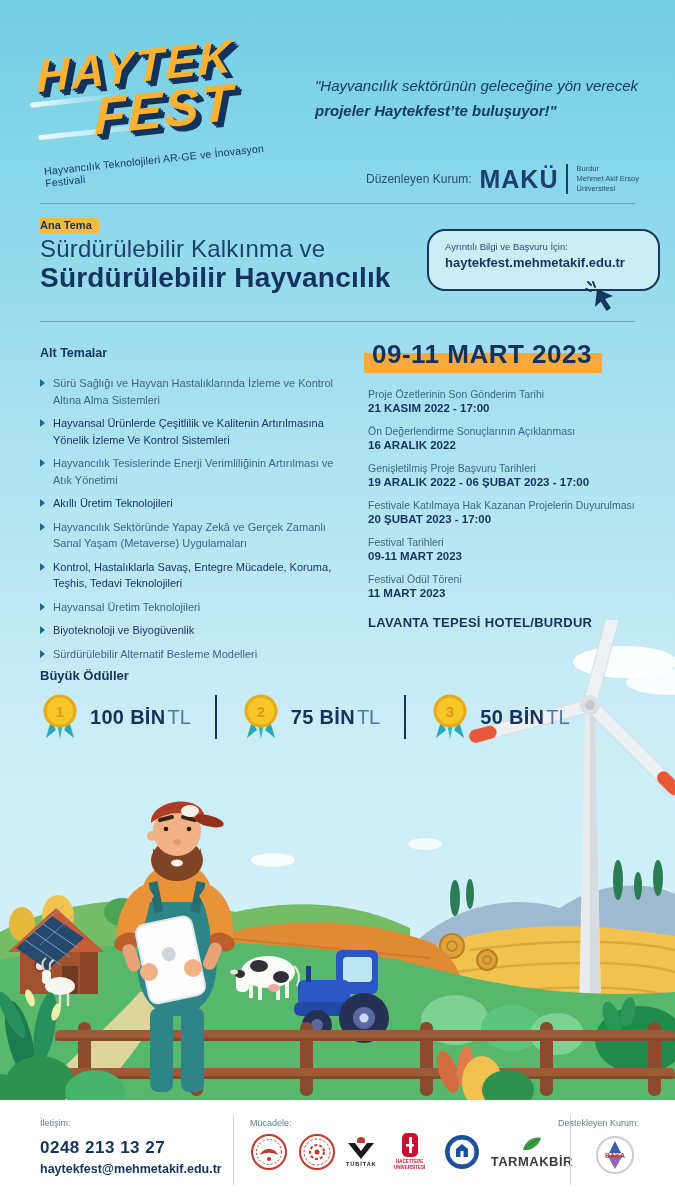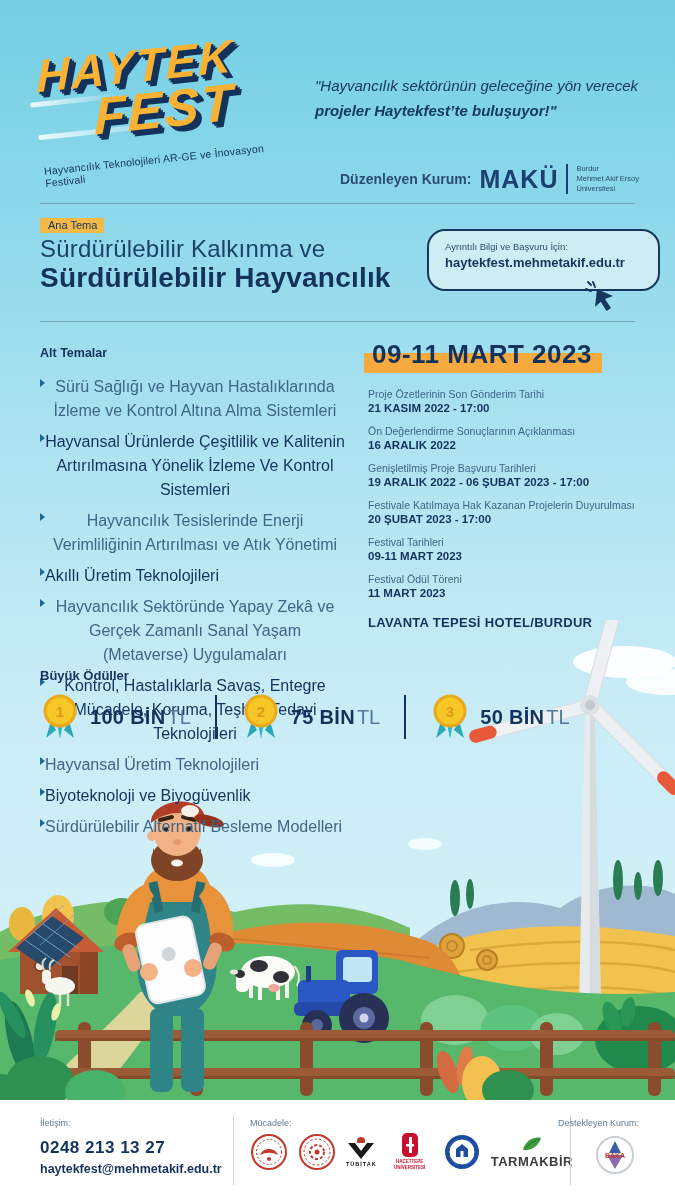--- a/index.html
+++ b/index.html
@@ -11,38 +11,38 @@
   .abs{position:absolute;}
   
   .logo{left:36px; top:46px; transform:rotate(-6deg) skewX(-6deg); color:#f9b233; font-weight:900; font-style:italic; line-height:.9;}
   .logo .l1{font-size:46px; letter-spacing:2px; text-shadow:2px 2px 0 #14335c,4px 4px 0 #14335c,6px 6px 0 #14335c;}
   .logo .l2{font-size:52px; margin-left:58px; margin-top:2px; letter-spacing:2px; text-shadow:2px 2px 0 #14335c,4px 4px 0 #14335c,6px 6px 0 #14335c;}
   .streak{height:5px; border-radius:3px; background:linear-gradient(90deg,rgba(255,255,255,.85),rgba(255,255,255,0)); transform:rotate(-6deg);}
   .tagline{left:44px; top:152px; width:250px; transform:rotate(-6deg); font-size:10.5px; color:#14335c; letter-spacing:.2px;}
   .quote{left:315px; top:74px; width:350px; color:#173a60; font-size:15px; line-height:1.65; font-style:italic;}
   .quote .q2{font-weight:700;}
   .organizer{top:164px; right:36px; display:flex; align-items:center; gap:8px;}
-  .organizer .olabel{font-size:14px; color:#2c4d6e;font-weight:bold;}
+  .organizer .olabel{font-size:12px; color:#2c4d6e;}
   .organizer .maku{font-size:25px; font-weight:800; color:#1d3f70; letter-spacing:1px;}
   .organizer .obar{width:2px; height:30px; background:#1d3f70;}
   .organizer .odetail{font-size:7.5px; color:#2c4d6e; line-height:1.3;}
   .rule{left:40px; right:40px; height:1px; background:#6e93a6; opacity:.8;}
   
-  .badge{left:40px; top:218px; background:#f5b948; color:#14335c; font-weight:400; font-size:11px; padding:1px 7px 2px 8px;}
+  .badge{left:40px; top:218px; background:#f5b948; color:#14335c; font-weight:700; font-size:11px; padding:1px 7px 2px 0;}
   .title1{left:40px; top:235px; font-size:24px; color:#1d4268; font-weight:400; letter-spacing:.2px;}
   .title2{left:40px; top:262px; font-size:28px; color:#14335c; font-weight:800; letter-spacing:.2px;}
   .infobox{left:427px; top:229px; width:233px; height:62px; border:2px solid #17365e; border-radius:18px; background:#cdedf5; padding:10px 0 0 16px;}
   .infobox .ilabel{font-size:9.5px; color:#2c4d6e;}
   .infobox .iurl{font-size:13px; font-weight:700; color:#14335c; margin-top:3px;}
   .cursor-wrap{left:585px; top:280px; width:36px; height:36px;}
   
   .subthemes{left:40px; top:346px; width:305px;}
   .subthemes h3, .sched-col h3{font-size:12.5px; font-weight:700; color:#14335c;}
   .subthemes ul{list-style:none; margin-top:15px;}
-  .subthemes li{display:flex; margin-bottom:7px; font-size:16px; line-height:1.5; color:#3e6687;text-align:center;}
+  .subthemes li{display:flex; gap:8px; margin-bottom:7px; font-size:11px; line-height:1.5; color:#3e6687;}
   .subthemes li.b{font-weight:400; color:#14335c;}
   .tri{width:0; height:0; border-left:5px solid #1b6a96; border-top:4px solid transparent; border-bottom:4px solid transparent; margin-top:4px; flex-shrink:0;}
   .sched-col{left:368px; top:339px; width:295px;}
   .date-head{display:inline-block; font-size:26px; font-weight:800; color:#14335c; letter-spacing:.5px;
     background:linear-gradient(180deg,rgba(0,0,0,0) 42%,#f6a93d 42%); padding:0 10px 3px 8px; margin-left:-4px;}
   .sched{margin-top:15px;}
   .sched .item{margin-bottom:11px;}
   .sched .slabel{font-size:10.5px; color:#3e6687; margin-bottom:2px;}
   .sched .sval{font-size:11.5px; font-weight:700; color:#14335c;}
   .venue{margin-top:16px; font-size:13px; font-weight:800; color:#14335c; letter-spacing:.3px;}

